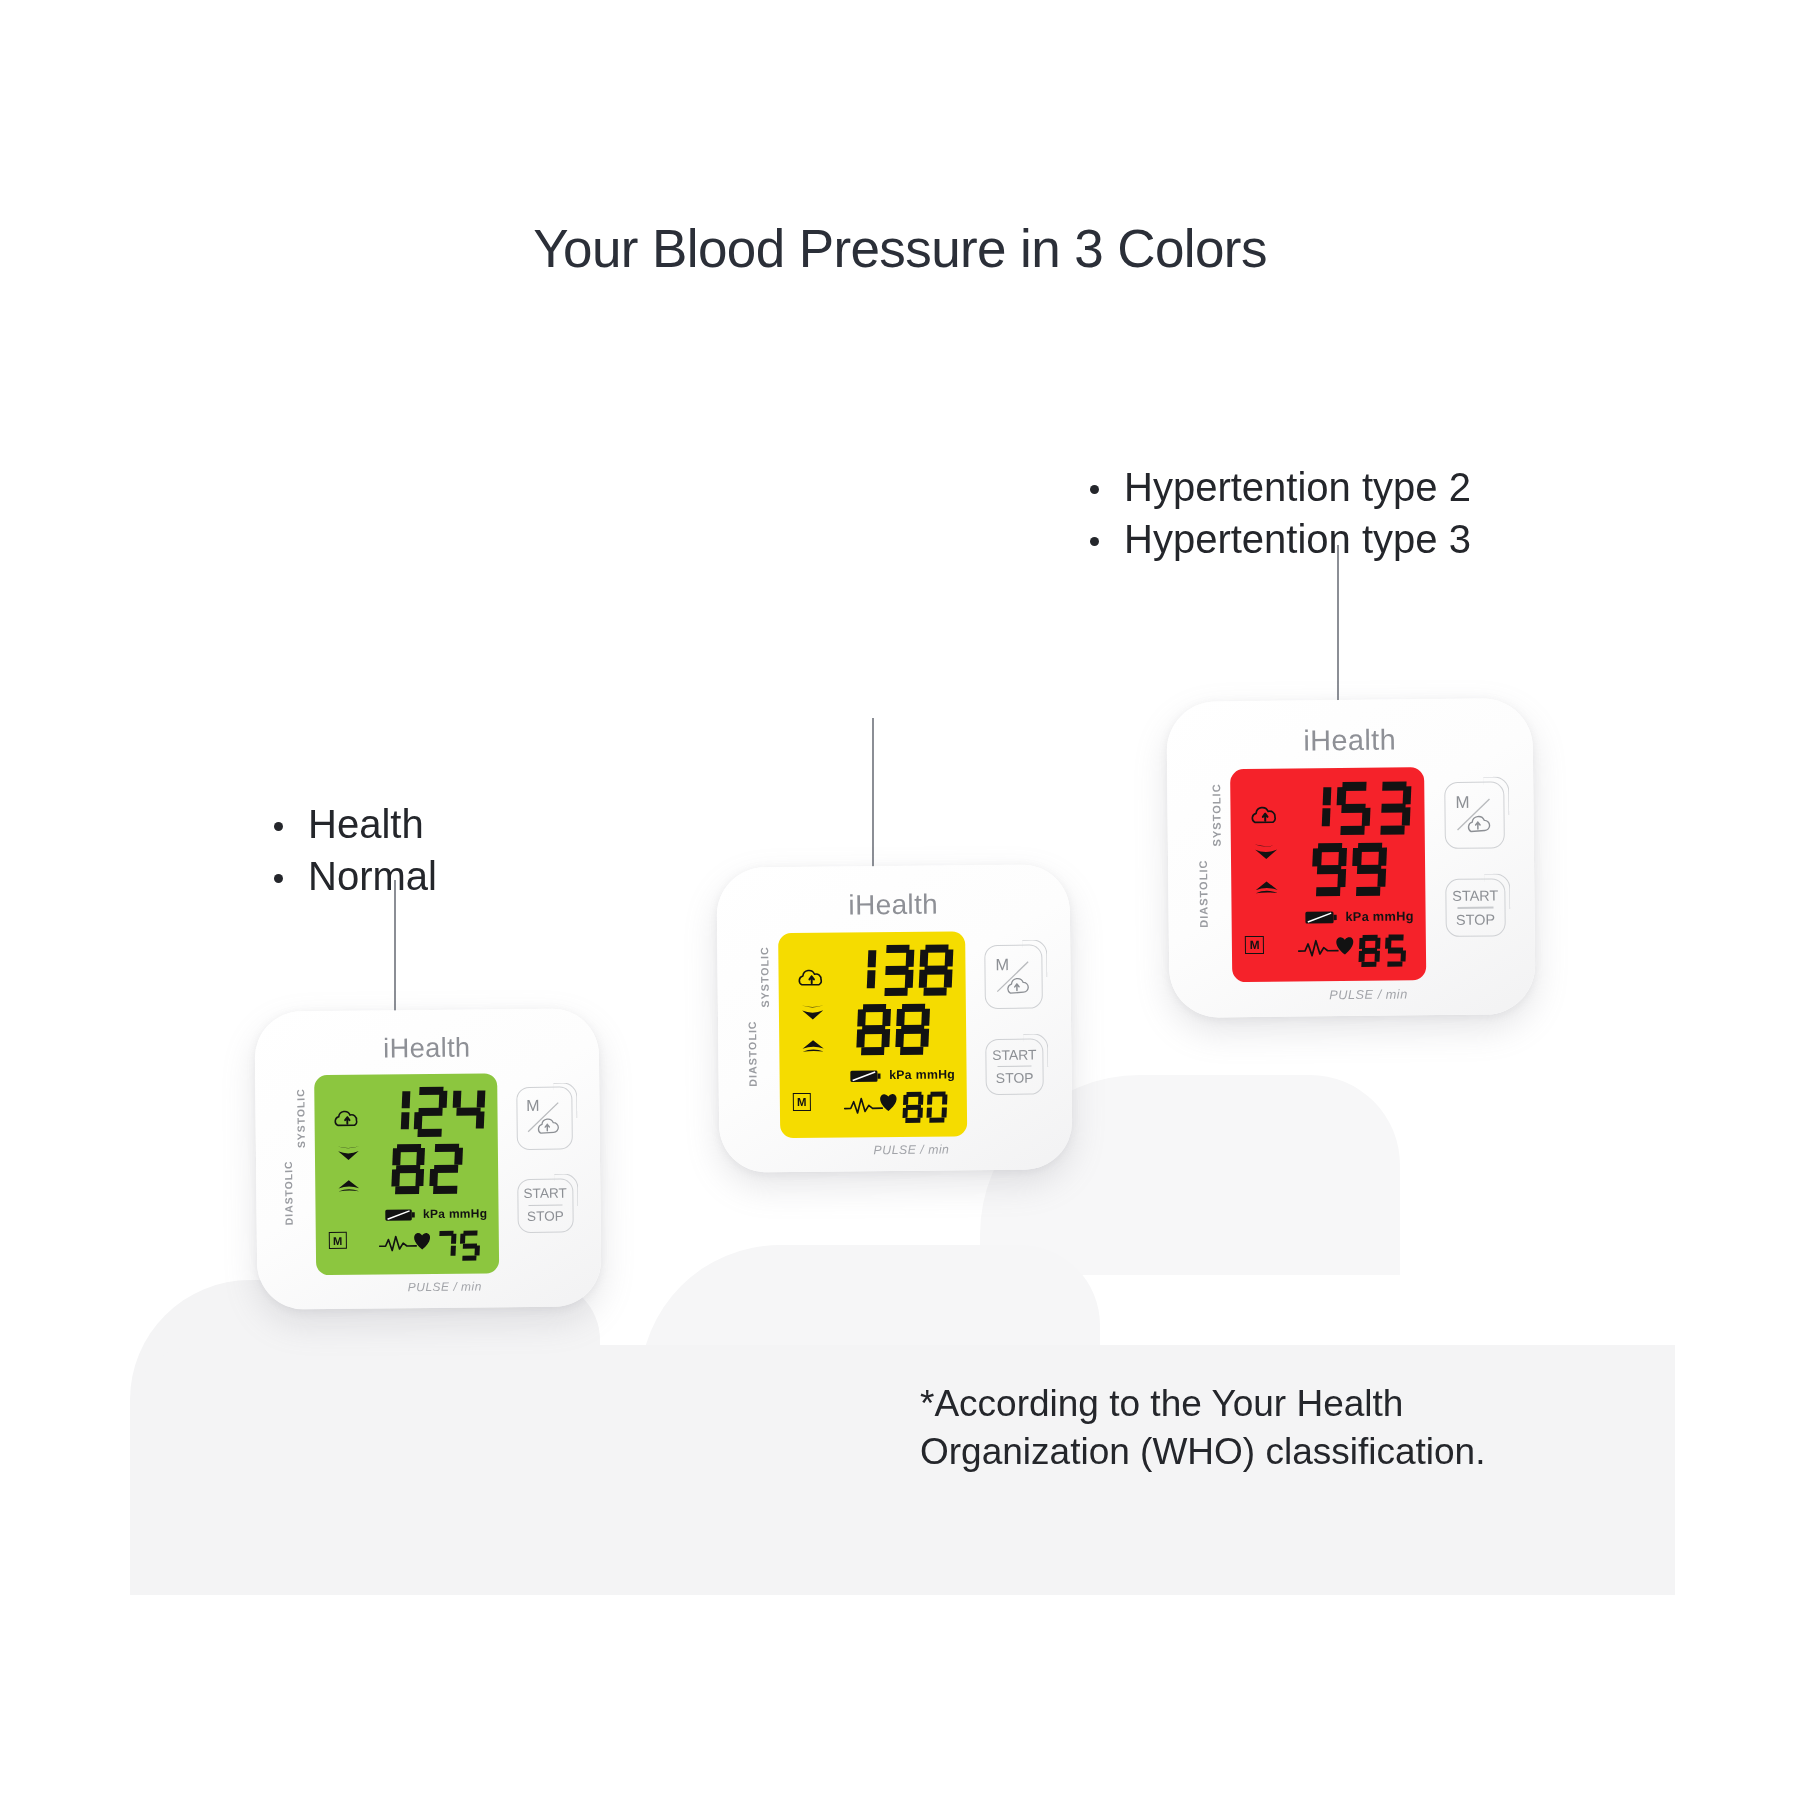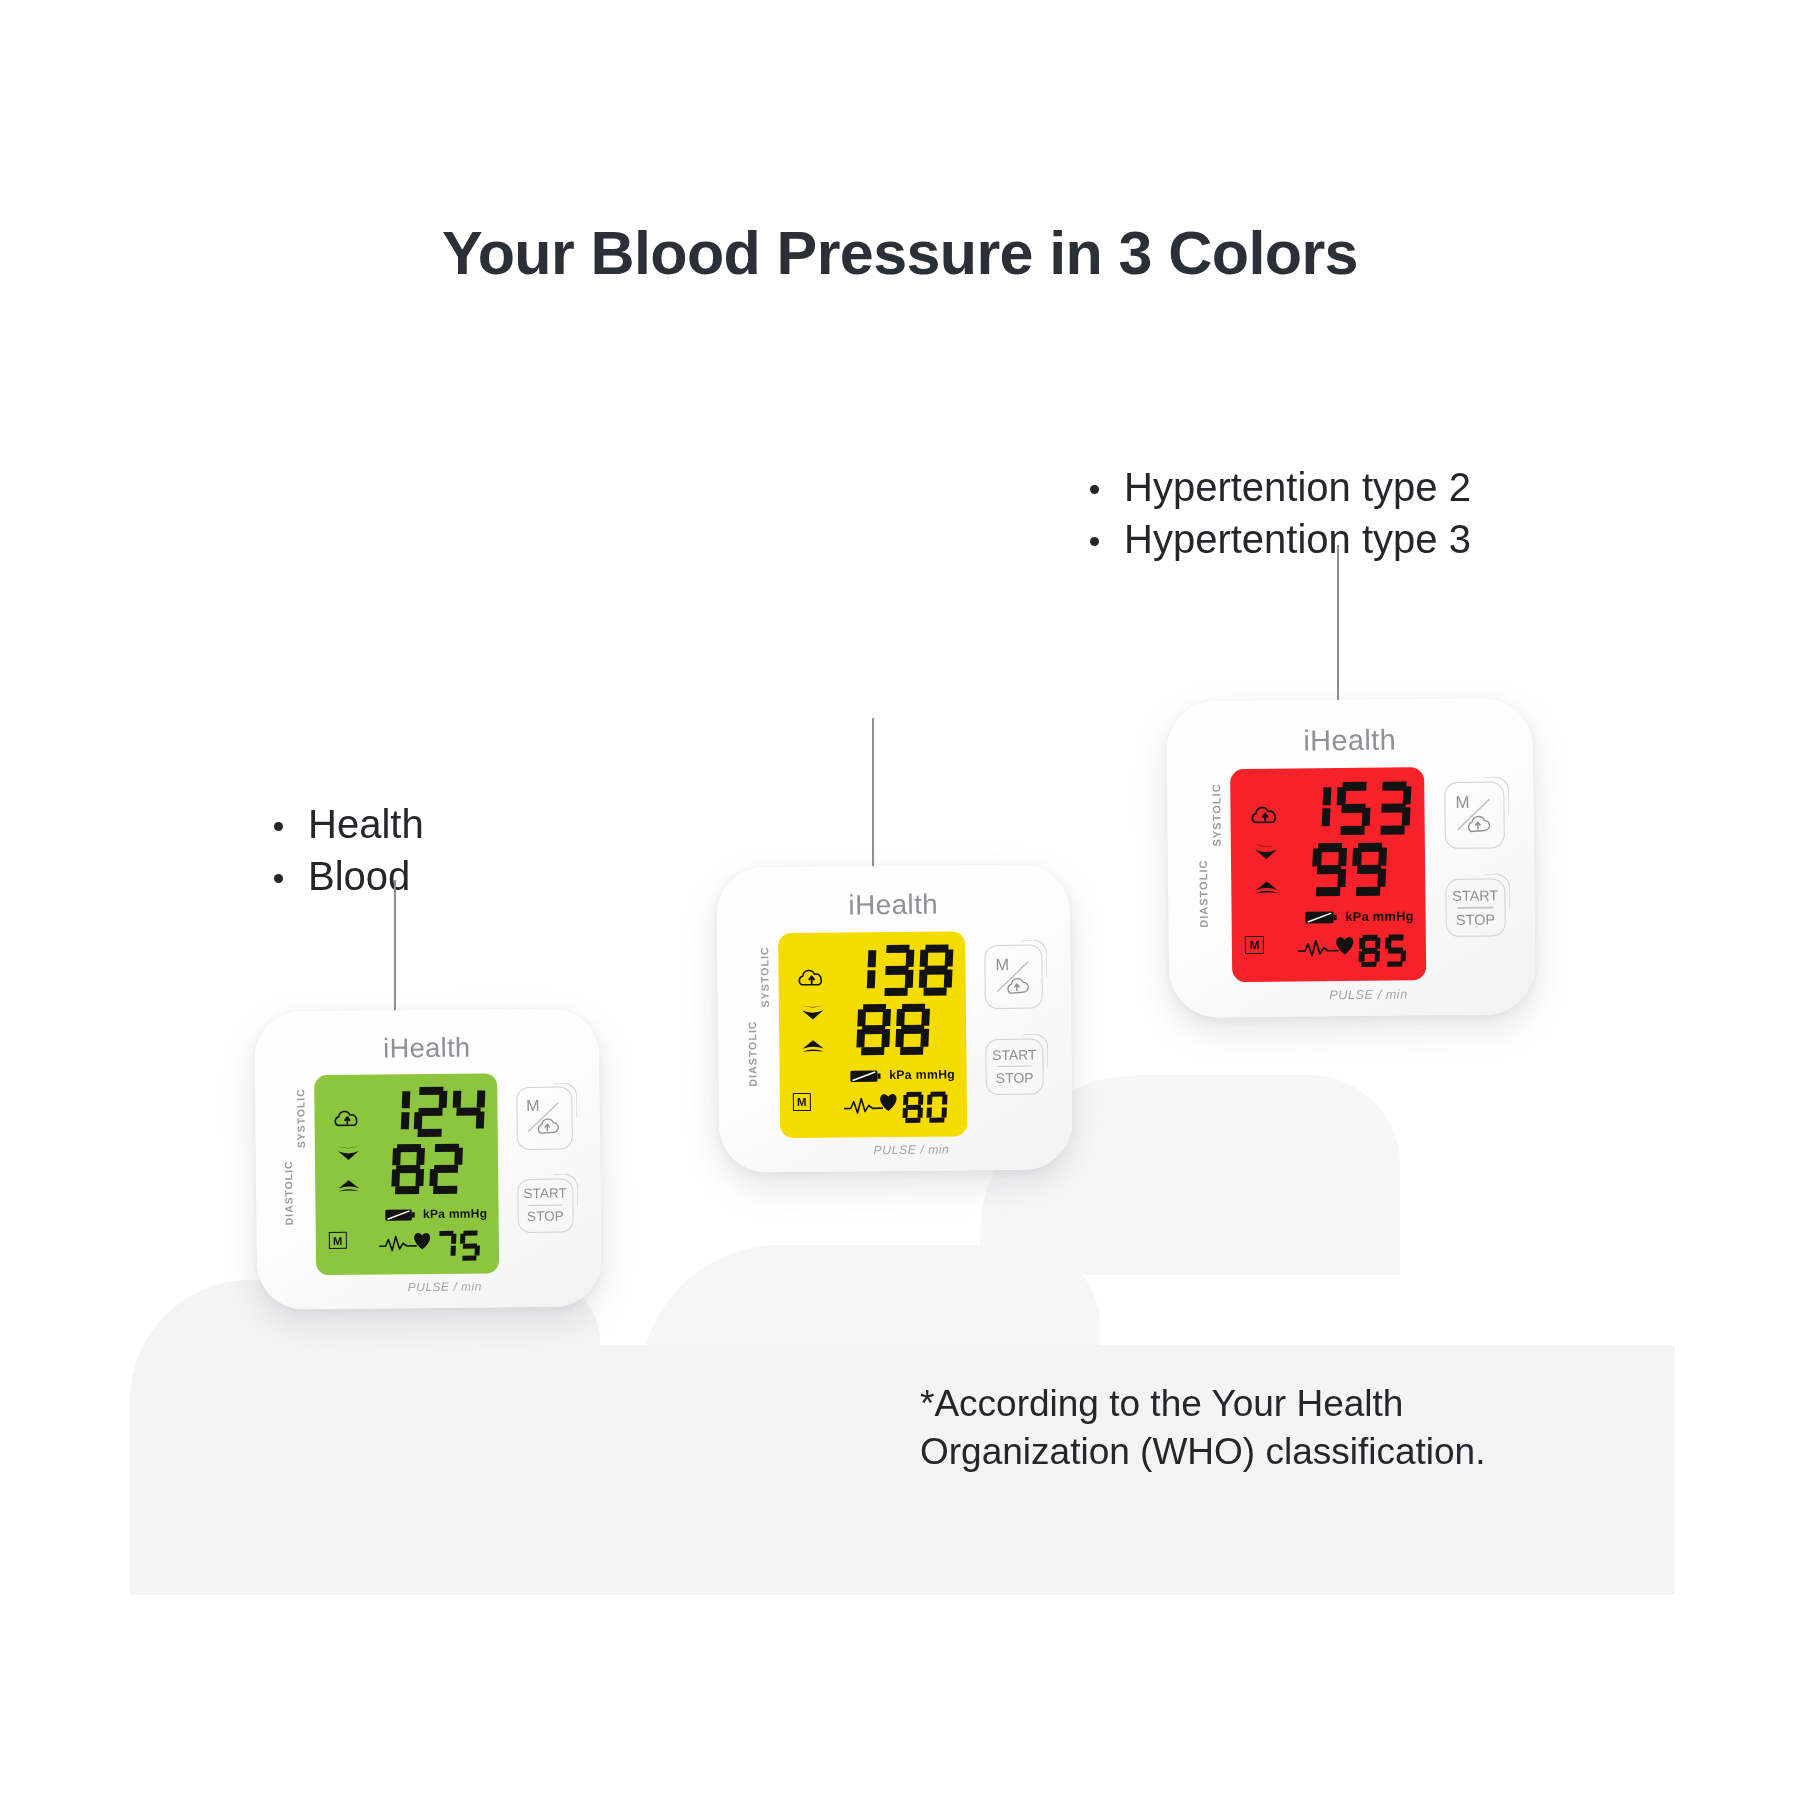--- a/index.html
+++ b/index.html
@@ -40,22 +40,22 @@
     background: #f7f7f8;
     border-radius: 160px 90px 0 0;
   }
 
   
   #title {
     position: absolute;
     left: 0; top: 218px;
     width: 1800px;
     text-align: center;
-    font-size: 61px;
-    font-weight: bold;
+    font-size: 53px;
+    font-weight: normal;
     letter-spacing: -0.6px;
     color: #2b2f38;
   }
 
   
   .callout { position: absolute; margin-top: 16px; }
   .callout ul { list-style: none; }
   .callout li {
     font-size: 40px;
     line-height: 1.30;
@@ -191,21 +191,21 @@
 <div id="shelf-lobe3"></div>
 <div id="shelf-lobe2"></div>
 <div id="shelf-lobe"></div>
 <div id="shelf"></div>
 
 <div id="title">Your Blood Pressure in 3 Colors</div>
 
 <div class="callout" id="callout-green">
   <ul>
     <li>Health</li>
-    <li>Blood</li>
+    <li>Normal</li>
   </ul>
 </div>
 <div class="leader" id="leader-green"></div>
 
 <div class="callout" id="callout-yellow">
   <ul>
   </ul>
 </div>
 <div class="leader" id="leader-yellow"></div>
 

